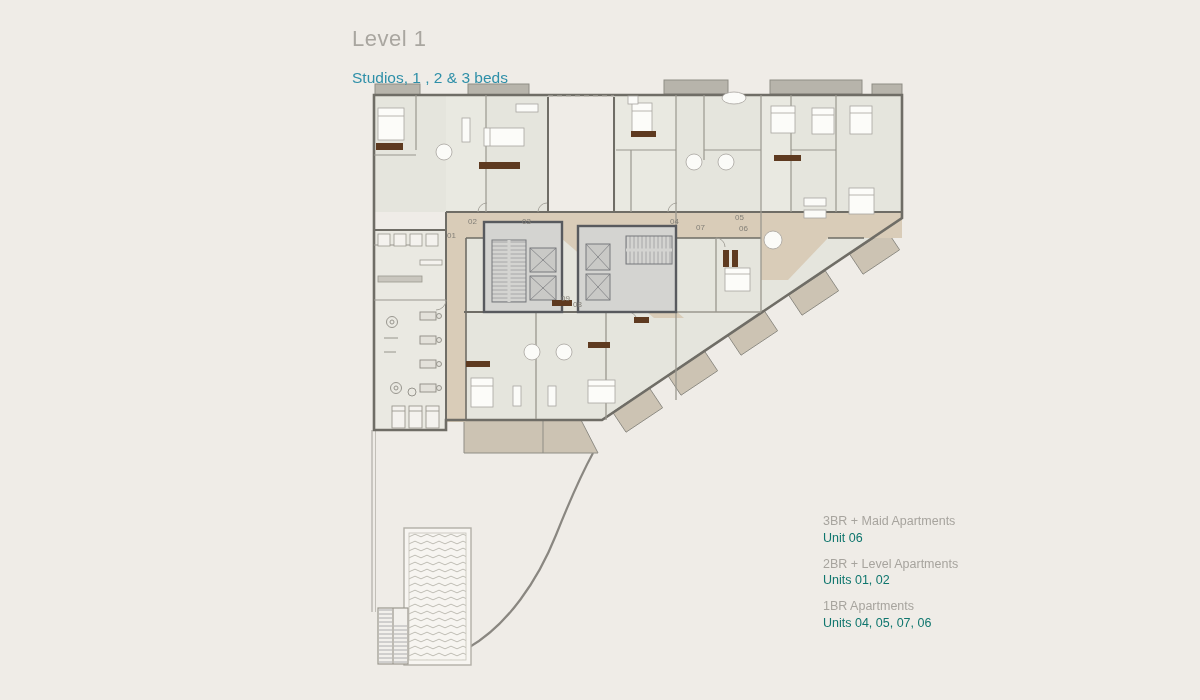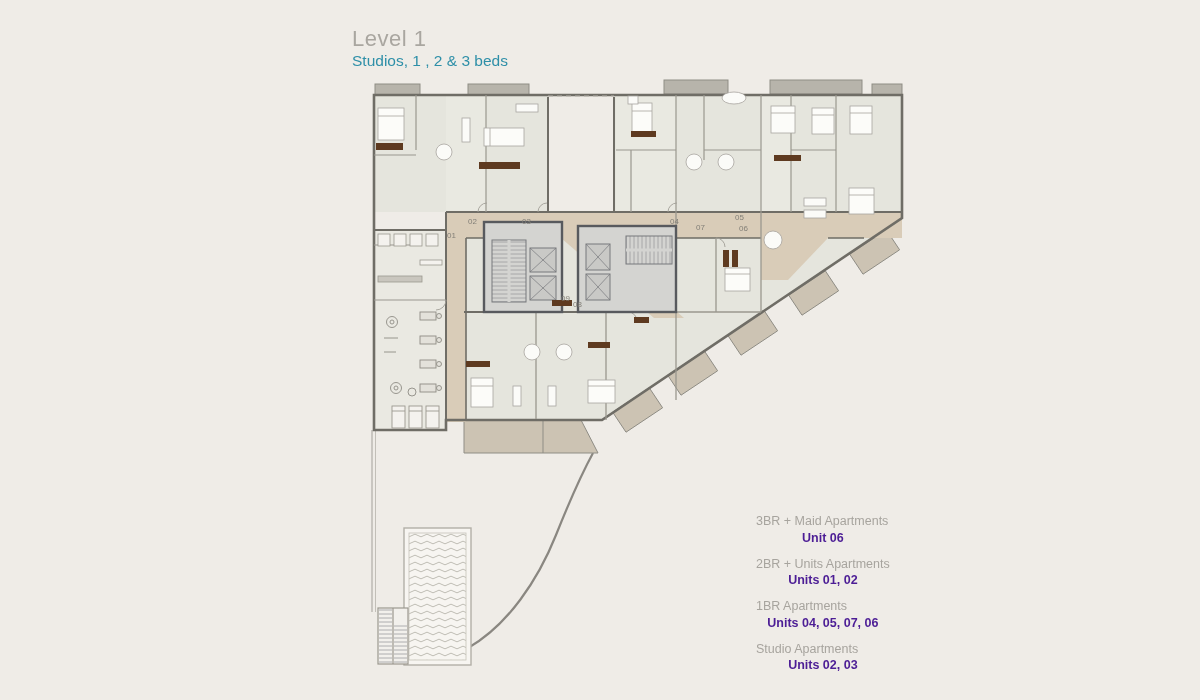--- a/index.html
+++ b/index.html
@@ -4,25 +4,25 @@
 <style>
   html,body{margin:0;padding:0;}
   body{
     width:1200px;height:700px;overflow:hidden;
     background:#efece7;
     font-family:"Liberation Sans", sans-serif;
   }
   .stage{position:relative;width:1200px;height:700px;padding-left:16px;}
   .title-block{position:absolute;left:352px;top:26px;line-height:1.15;}
   .page-title{font-size:22px;color:#a9a6a0;letter-spacing:.5px;}
-  .page-subtitle{font-size:15.5px;color:#2e8fa8;margin-top:1px;}
-  .legend{position:absolute;left:756px;top:514px;}
+  .page-subtitle{font-size:15.5px;color:#2e8fa8;margin-top:18px;}
+  .legend{position:absolute;left:823px;top:514px;}
   .legend-item{margin-bottom:10px;}
   .legend-label{font-size:12.5px;color:#a7a49e;line-height:1.25;}
-  .legend-units{font-size:12.5px;color:#4c1d95;font-weight:bold;line-height:1.35;text-align:center;}
+  .legend-units{font-size:12.5px;color:#0f766e;font-weight:normal;line-height:1.35;}
   svg text.unit-num{font-family:"Liberation Sans",sans-serif;font-size:8px;fill:#827f77;}
   svg{display:block;}
 </style>
 </head>
 <body>
 
 <div class="stage">
 
   <div class="title-block">
     <div class="page-title">Level 1</div>
@@ -252,26 +252,22 @@
       <text class="unit-num" x="545" y="301">09</text>
     </g>
   </svg>
 
   <div class="legend">
     <div class="legend-item">
       <div class="legend-label">3BR + Maid Apartments</div>
       <div class="legend-units">Unit 06</div>
     </div>
     <div class="legend-item">
-      <div class="legend-label">2BR + Units Apartments</div>
+      <div class="legend-label">2BR + Level Apartments</div>
       <div class="legend-units">Units 01, 02</div>
     </div>
     <div class="legend-item">
       <div class="legend-label">1BR Apartments</div>
       <div class="legend-units">Units 04, 05, 07, 06</div>
     </div>
-    <div class="legend-item">
-      <div class="legend-label">Studio Apartments</div>
-      <div class="legend-units">Units 02, 03</div>
-    </div>
   </div>
 
 </div>
 
 </body></html>

